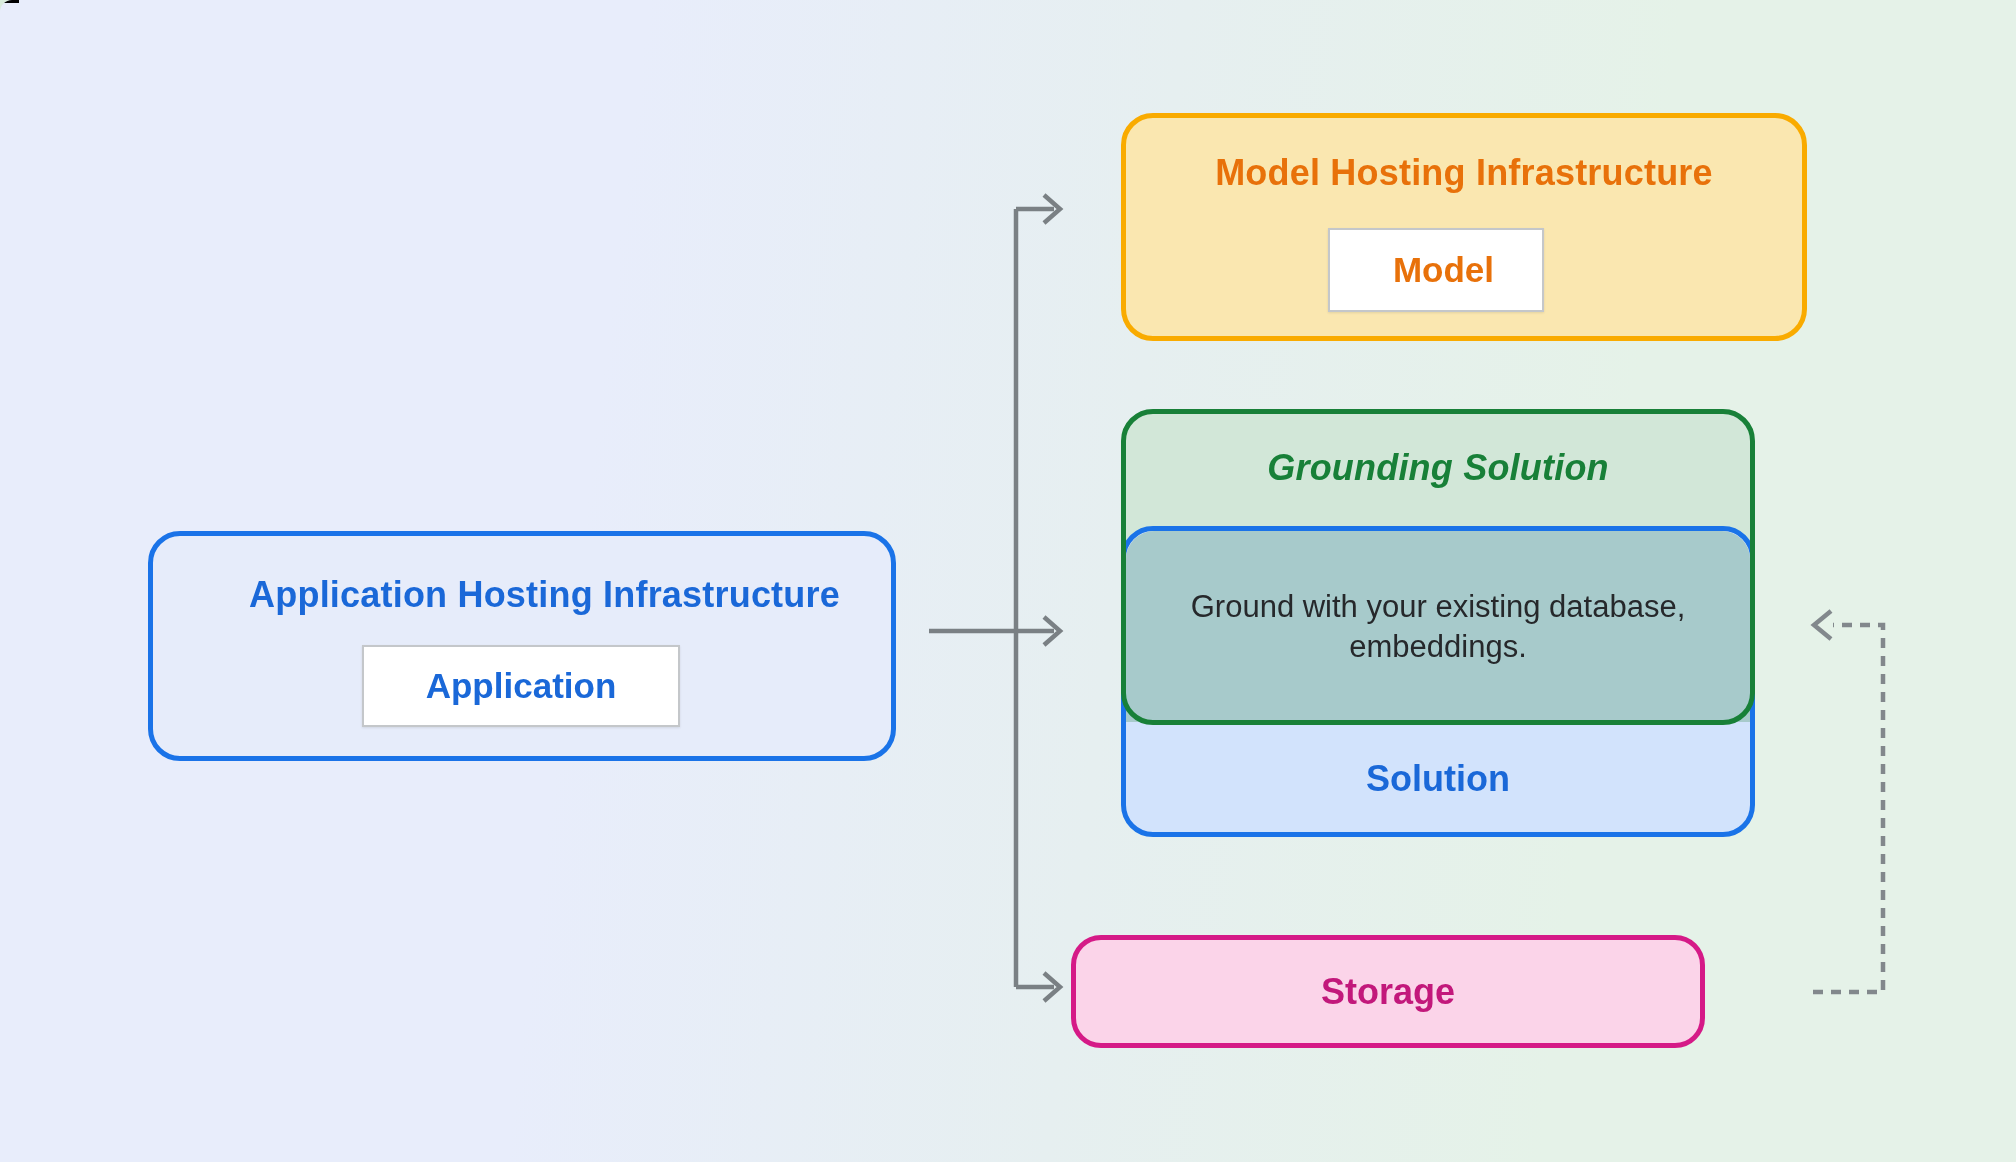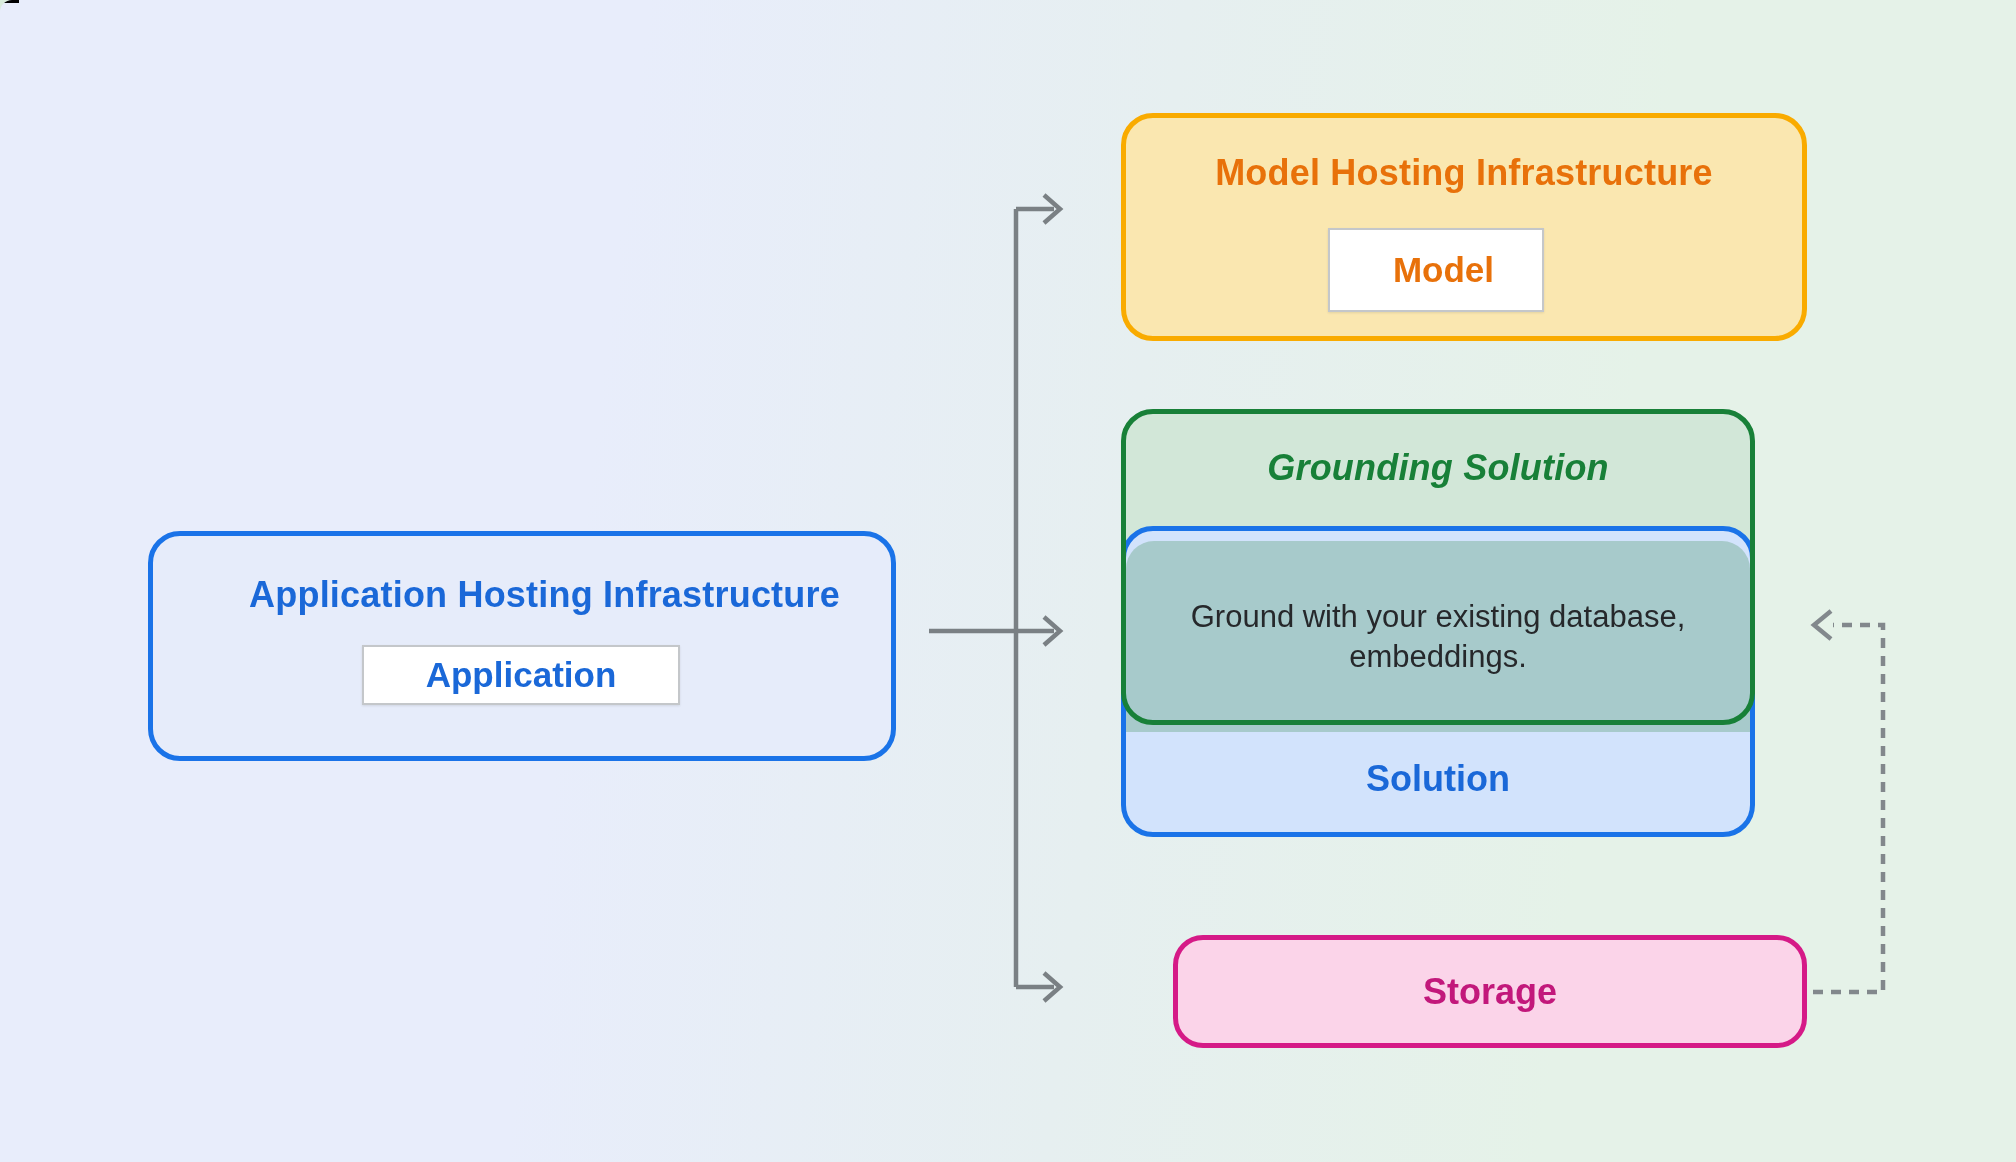--- a/index.html
+++ b/index.html
@@ -27,21 +27,21 @@
     font-weight:bold;font-size:35px;
     box-shadow:0 1px 2px rgba(60,64,67,0.12);
   }
   
   .app-box{
     left:148px;top:531px;width:748px;height:230px;
     background:var(--blue_fill);
     border:5px solid var(--blue_border);
   }
   .app-box .box-title{margin-top:37px;color:var(--blue_text);margin-left:45px;}
-  .app-chip{left:362px;top:645px;width:318px;height:60px;color:var(--blue_text);}
+  .app-chip{left:362px;top:645px;width:318px;height:82px;color:var(--blue_text);}
   
   .model-box{
     left:1121px;top:113px;width:686px;height:228px;
     background:var(--yellow_fill);
     border:5px solid var(--yellow_border);
   }
   .model-box .box-title{margin-top:33px;color:var(--orange_text);}
   .model-chip{left:1328px;top:228px;width:216px;height:84px;color:var(--orange_text);padding-left:15px;}
   
   .grounding-fill{
@@ -61,31 +61,31 @@
     background:var(--db_fill);
     border:5px solid var(--blue_border);
     z-index:2;
   }
   .overlap{
     position:absolute;left:1126px;top:531px;width:624px;height:191px;
     background:var(--teal_fill);
     border-radius:28px 28px 0 0;
     z-index:2;
     display:flex;flex-direction:column;align-items:center;justify-content:center;
-    color:var(--desc_text);font-size:31px;line-height:40px;text-align:center;margin-top:10px;
+    color:var(--desc_text);font-size:31px;line-height:40px;text-align:center;
   }
   .database-label{
     position:absolute;left:1121px;top:725px;width:634px;height:108px;
     display:flex;align-items:center;justify-content:center;
     color:var(--blue_text);font-weight:bold;font-size:36px;
     z-index:2;
   }
   
   .storage-box{
-    left:1173px;top:935px;width:634px;height:113px;
+    left:1071px;top:935px;width:634px;height:113px;
     background:var(--pink_fill);
     border:5px solid var(--pink_border);
     border-radius:30px;
     display:flex;align-items:center;justify-content:center;
     color:var(--pink_text);font-weight:bold;font-size:36px;
   }
   .arrow-layer{position:absolute;left:0;top:0;z-index:1;pointer-events:none;}
 </style>
 </head>
 <body>

